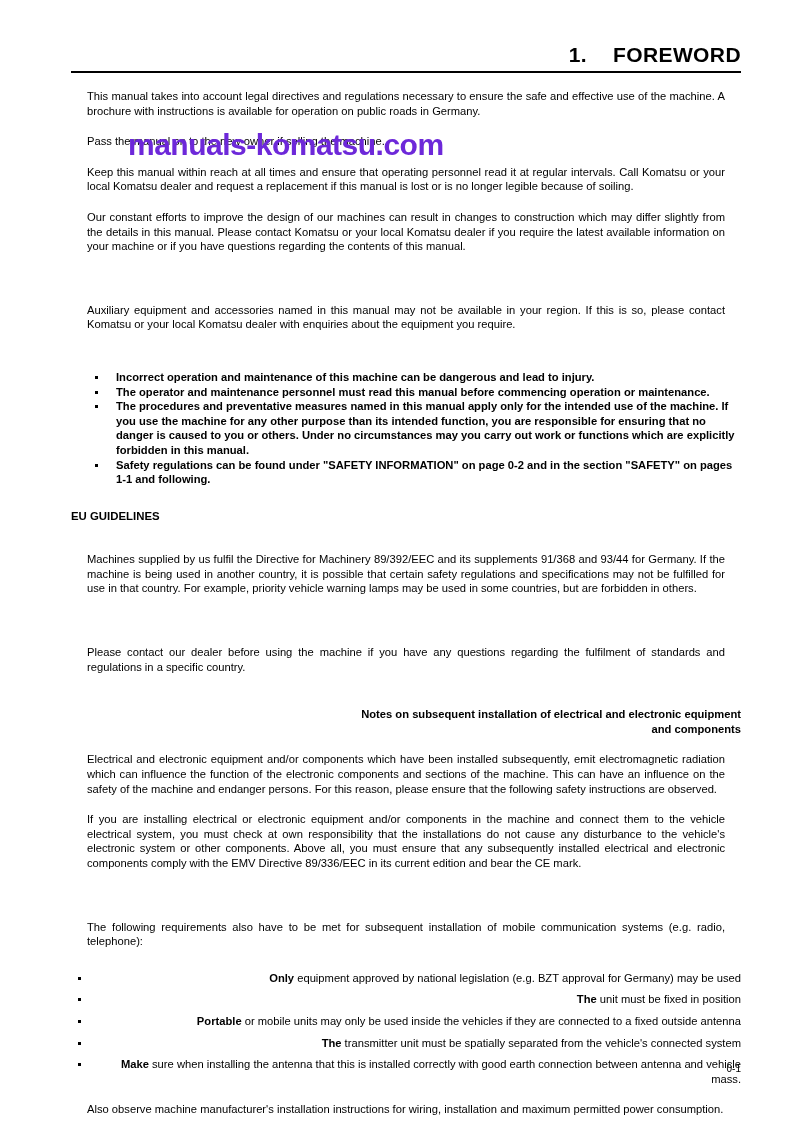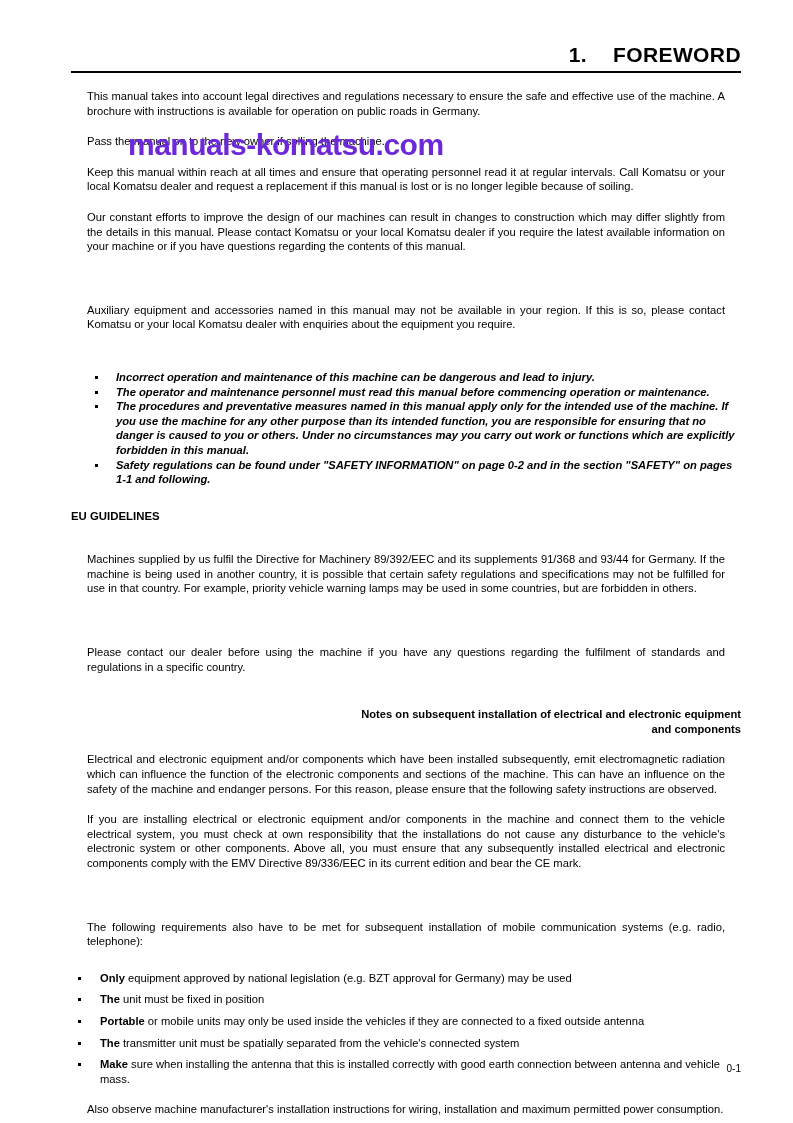--- a/index.html
+++ b/index.html
@@ -76,35 +76,35 @@
   ul.bullets {
     list-style: none;
     margin: 0;
     padding: 0;
   }
   ul.bullets > li {
     position: relative;
     font-size: 11.2px;
     line-height: 14.6px;
     margin: 0;
+    text-align: right;
   }
   ul.bullets > li::before {
     content: "";
     position: absolute;
     width: 3px;
     height: 3px;
     background: #000;
     left: 0px;
     top: 6px;
   }
 
   
   ul.warn-list {
     margin-left: 24px;
-    font-style: italic;
   }
   ul.warn-list > li {
     padding-left: 21px;
     font-weight: bold;
     text-align: left;
   }
 
   
   ul.req-list {
     margin-left: 7px;

